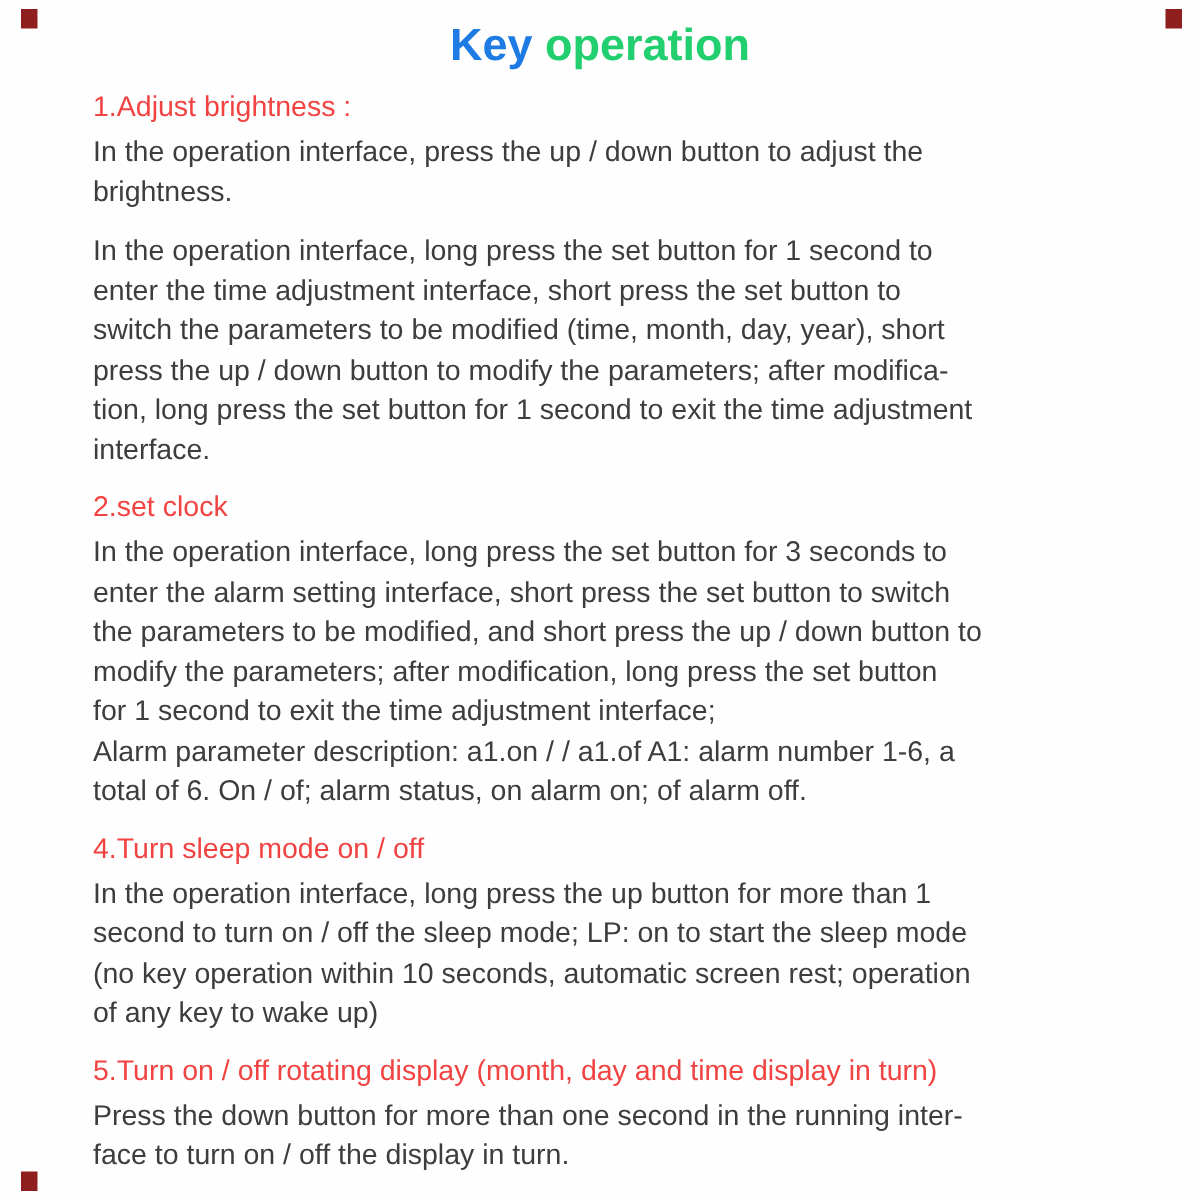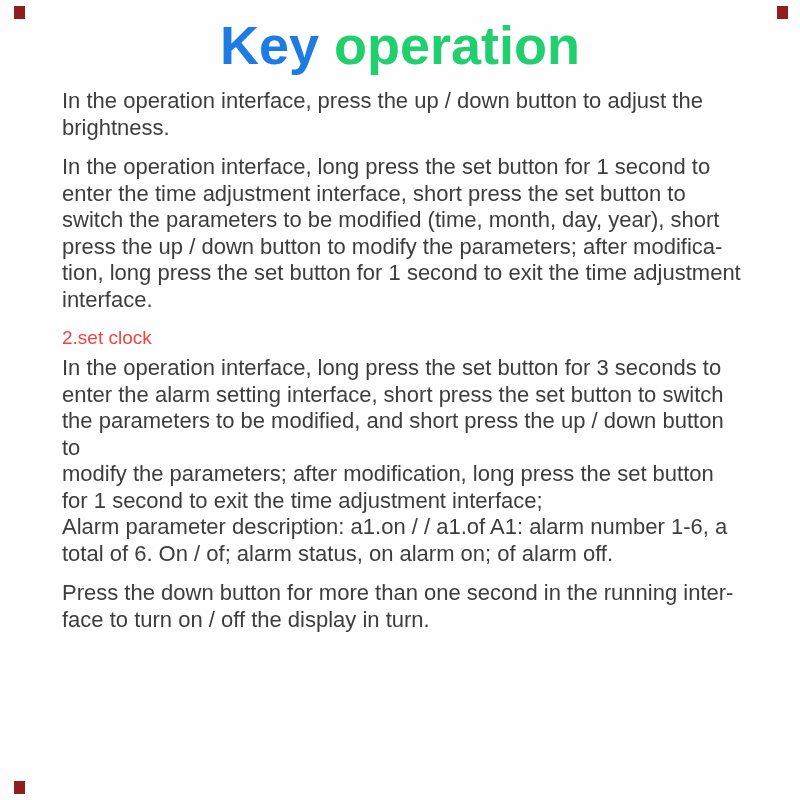--- a/index.html
+++ b/index.html
@@ -25,21 +25,21 @@
     height: 13px;
     background: #8f1f1f;
   }
   .crop-mark.tl { left: 14px; top: 6px; }
   .crop-mark.tr { left: 777px; top: 6px; }
   .crop-mark.bl { left: 14px; top: 781px; }
   h1.title {
     margin: 0;
     padding-top: 14px;
     text-align: center;
-    font-size: 54px;
+    font-size: 30px;
     font-weight: bold;
     letter-spacing: 0px;
   }
   .title .t-blue  { color: #1e7be4; }
   .title .t-green { color: #21cf6e; }
   .content {
     padding: 12px 52px 0 62px;
   }
   .section {
     margin-bottom: 13px;
@@ -47,40 +47,41 @@
   .section-heading {
     color: #f04342;
     font-size: 19px;
     line-height: 24px;
     margin: 0 0 5px 0;
     font-weight: 400;
     white-space: pre-line;
   }
   .section-body {
     color: #3d3d3d;
-    font-size: 22px;
+    font-size: 19px;
     line-height: 26.5px;
     margin: 0;
     white-space: pre-line;
   }
 </style>
 </head>
 <body>
 
 <div class="page">
 
   <div class="crop-mark tl"></div>
   <div class="crop-mark tr"></div>
   <div class="crop-mark bl"></div>
 
   <h1 class="title"><span class="t-blue">Key </span><span class="t-green">operation</span></h1>
 
   <div class="content">
 
     <div class="section">
+      <p class="section-heading">1.Adjust brightness :</p>
       <p class="section-body">In the operation interface, press the up / down button to adjust the
 brightness.</p>
     </div>
 
     <div class="section">
       <p class="section-body">In the operation interface, long press the set button for 1 second to
 enter the time adjustment interface, short press the set button to
 switch the parameters to be modified (time, month, day, year), short
 press the up / down button to modify the parameters; after modifica-
 tion, long press the set button for 1 second to exit the time adjustment
@@ -92,21 +93,27 @@
       <p class="section-body">In the operation interface, long press the set button for 3 seconds to
 enter the alarm setting interface, short press the set button to switch
 the parameters to be modified, and short press the up / down button to
 modify the parameters; after modification, long press the set button
 for 1 second to exit the time adjustment interface;
 Alarm parameter description: a1.on / / a1.of A1: alarm number 1-6, a
 total of 6. On / of; alarm status, on alarm on; of alarm off.</p>
     </div>
 
     <div class="section">
+      <p class="section-heading">4.Turn sleep mode on / off</p>
+      <p class="section-body">In the operation interface, long press the up button for more than 1
+second to turn on / off the sleep mode; LP: on to start the sleep mode
+(no key operation within 10 seconds, automatic screen rest; operation
+of any key to wake up)</p>
     </div>
 
     <div class="section">
+      <p class="section-heading">5.Turn on / off rotating display (month, day and time display in turn)</p>
       <p class="section-body">Press the down button for more than one second in the running inter-
 face to turn on / off the display in turn.</p>
     </div>
 
   </div>
 </div>
 
 </body></html>

